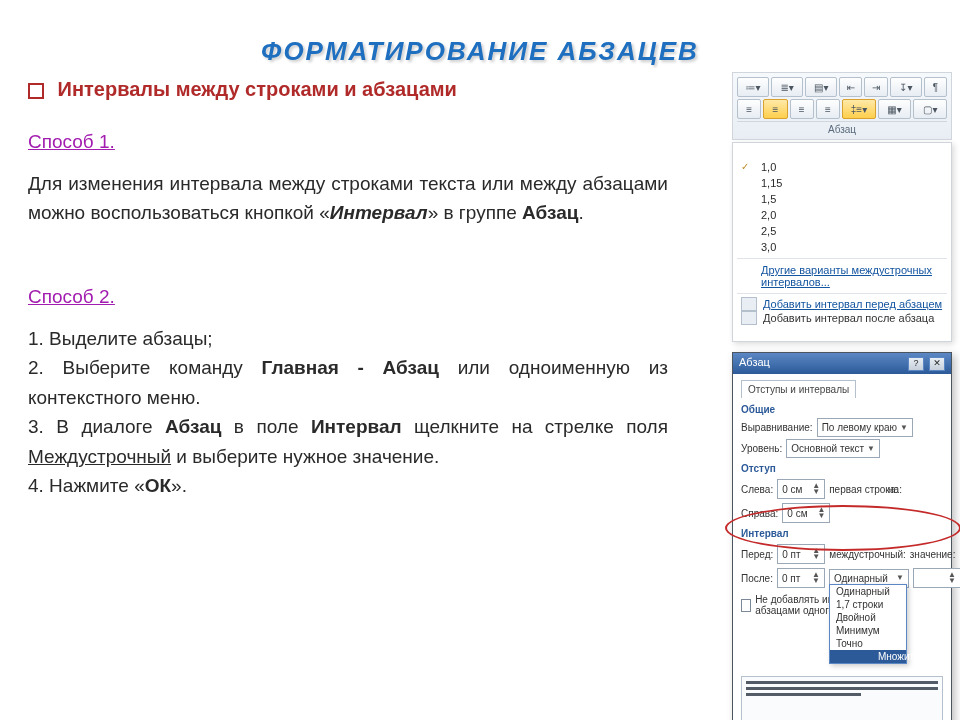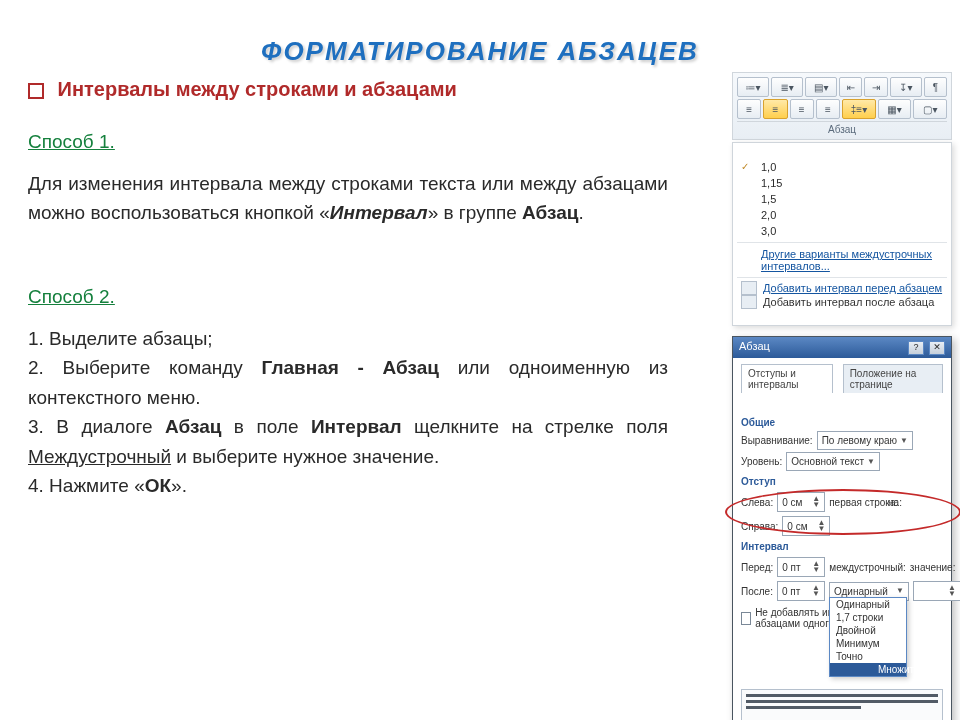--- a/index.html
+++ b/index.html
@@ -36,21 +36,21 @@
     font-size: 20px;
   }
   .section-heading .bullet {
     display: inline-block;
     width: 12px; height: 12px;
     border: 2px solid #b02a2a;
     margin-right: 8px;
     vertical-align: middle;
   }
   .method-label {
-    color: #15803d;
+    color: #a21caf;
     text-decoration: underline;
     font-size: 19px;
     margin: 20px 0 16px;
   }
   .para {
     text-align: justify;
     line-height: 1.55;
     font-size: 19px;
     color: #2a2a2a;
   }
@@ -126,21 +126,21 @@
     display: flex; justify-content: space-between;
     font-size: 11px;
   }
   .dialog-titlebar .winbtns span {
     display: inline-block; width: 14px; height: 12px;
     background: linear-gradient(#e8eef4,#c6d0db);
     border: 1px solid #5b88c4; margin-left: 2px;
     text-align: center; font-size: 9px; color: #2a2a2a;
   }
   .dialog-body { padding: 6px 8px 8px; background: #fff; }
-  .tabs { display: flex; gap: 10px; margin-bottom: 24px; }
+  .tabs { display: flex; gap: 10px; margin-bottom: 6px; }
   .tab {
     padding: 3px 6px;
     border: 1px solid #b5c0cd;
     border-bottom: none;
     background: #e8eef4;
     font-size: 10px;
     color: #444;
   }
   .tab.active { background: #fff; }
   .section-label { color: #2c5a99; font-weight: bold; margin: 5px 0 3px; font-size: 10px; }
@@ -242,20 +242,21 @@
       <div class="rbtn split">▢▾</div>
     </div>
     <div class="ribbon-label">Абзац</div>
   </div>
 
   <div class="dropdown-list">
     <div class="item checked">1,0</div>
     <div class="item">1,15</div>
     <div class="item">1,5</div>
     <div class="item">2,0</div>
+    <div class="item">2,5</div>
     <div class="item">3,0</div>
     <div class="divider"></div>
     <div class="item linkish">Другие варианты междустрочных интервалов...</div>
     <div class="divider"></div>
     <div class="icon-line">
       <span class="mini-icon"></span>
       <span class="linkish">Добавить интервал перед абзацем</span>
     </div>
     <div class="icon-line">
       <span class="mini-icon"></span>
@@ -267,21 +268,20 @@
     <div class="dialog-titlebar">
       <span>Абзац</span>
       <span class="winbtns">
         <span>?</span>
         <span>✕</span>
       </span>
     </div>
     <div class="dialog-body">
       <div class="tabs">
         <div class="tab active">Отступы и интервалы</div>
-        <div class="tab">Положение на странице</div>
       </div>
 
       <div class="section-label">Общие</div>
       <div class="field-row">
         <label>Выравнивание:</label>
         <span class="combo">
             <span>По левому краю</span>
             <span class="arrows">▼</span>
           </span>
       </div>

